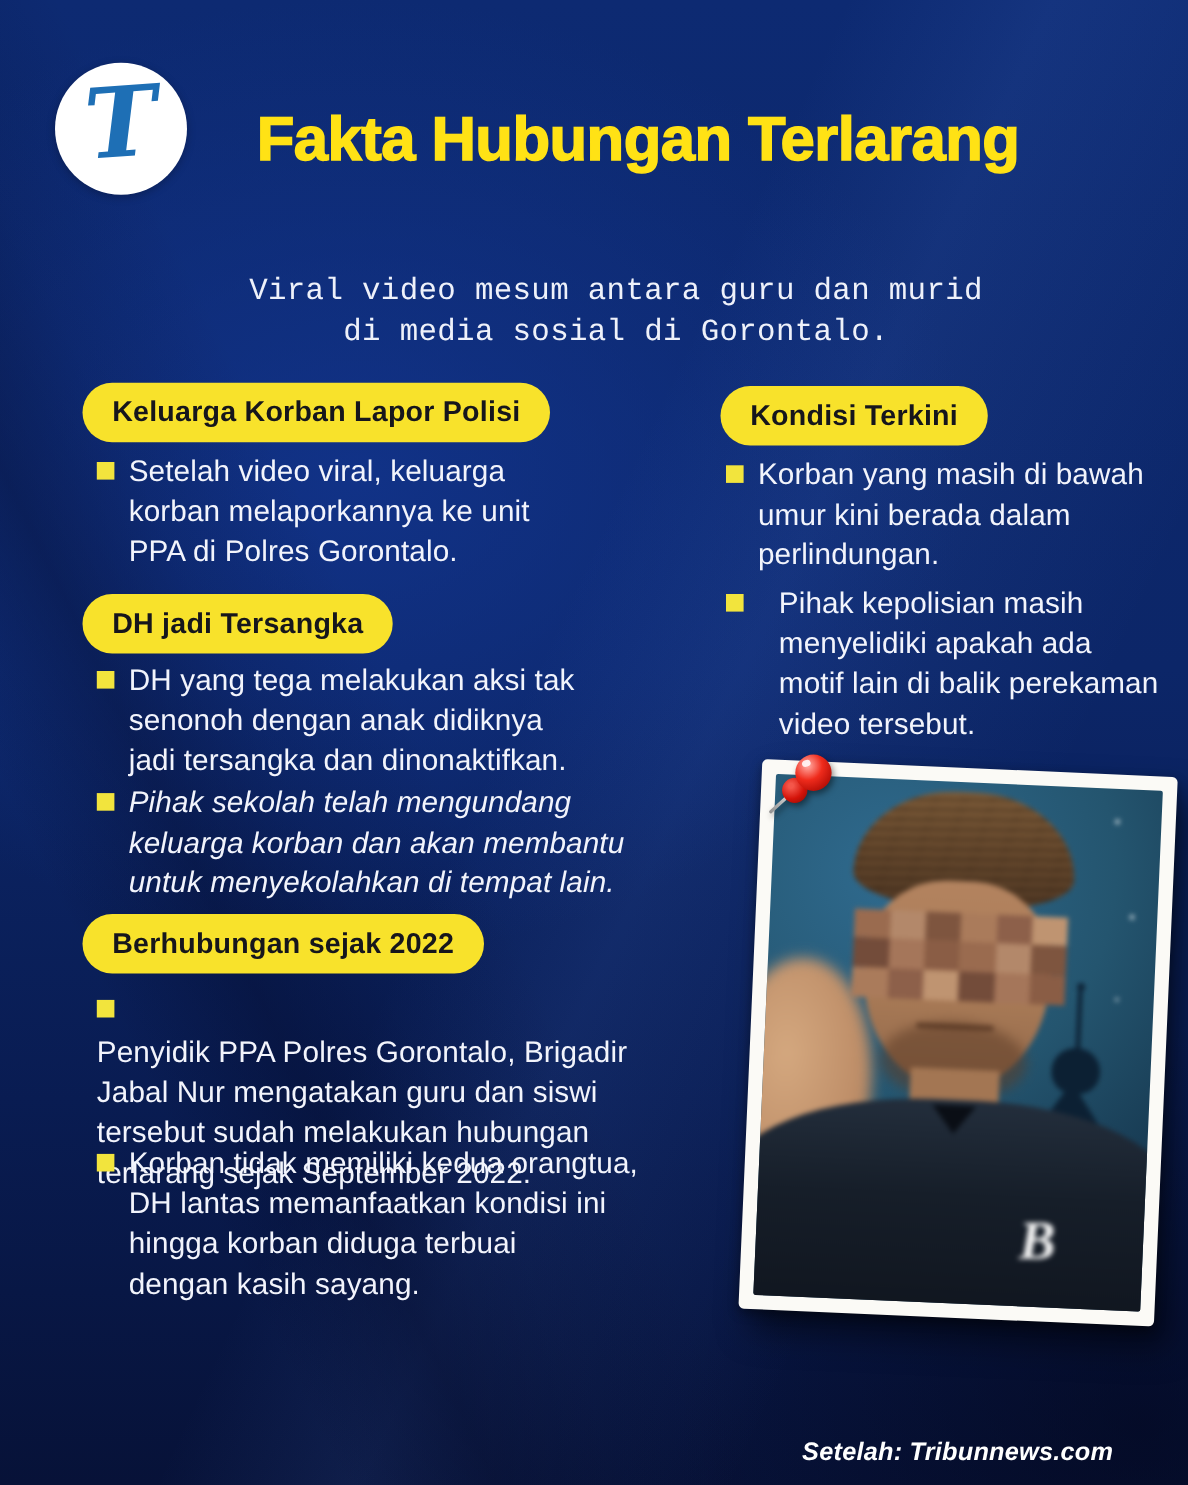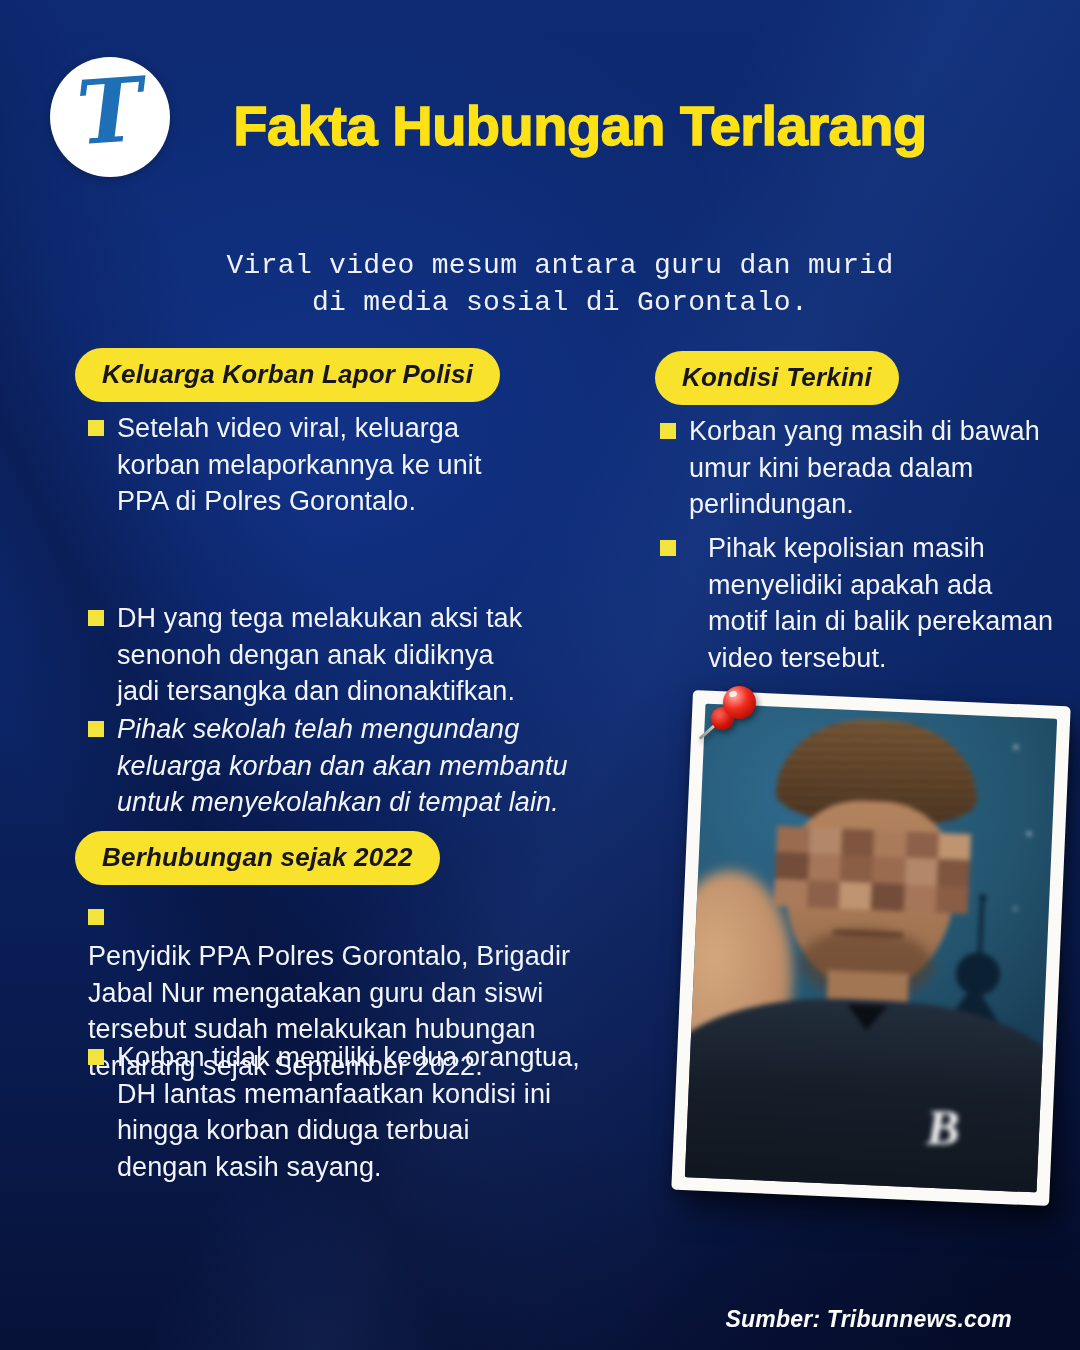--- a/index.html
+++ b/index.html
@@ -19,21 +19,21 @@
   .logo-t{font-family:"DejaVu Serif",serif;font-style:italic;font-weight:bold;font-size:88px;color:#1e6fb5;
           transform:translateY(-6px) rotate(-4deg);}
   
   .title{position:absolute;left:130px;top:94px;width:900px;text-align:center;color:#ffe215;
          font-weight:bold;font-size:56px;line-height:64px;letter-spacing:-.5px;
          -webkit-text-stroke:1.4px #ffe215;}
   .subtitle{position:absolute;left:90px;top:247px;width:940px;text-align:center;color:#eef1fa;
             font-size:28px;line-height:37px;letter-spacing:.3px;white-space:pre;font-family:Liberation Mono, monospace;}
   
   .pill{position:absolute;background:#f8e22b;color:#16161c;font-weight:bold;font-size:26px;
-        padding:11px 27px 12px;border-radius:32px;letter-spacing:.2px;white-space:nowrap;font-style:italic;}
+        padding:11px 27px 12px;border-radius:32px;letter-spacing:.2px;white-space:nowrap;}
   .pill-1{left:75px;top:348px;}
   .pill-2{left:75px;top:540px;}
   .pill-3{left:75px;top:831px;}
   .pill-r{left:655px;top:351px;text-align:right;}
   
   .bullet{position:absolute;display:flex;gap:13px;color:#f2f4fc;font-size:27px;line-height:36.5px;}
   .bullet .sq{flex:none;width:16px;height:16px;background:#f2e43d;margin-top:10px;}
   .bullet .txt{white-space:pre;letter-spacing:.1px;}
   .b1{left:88px;top:410px;}
   .b2{left:88px;top:600px;}
@@ -129,20 +129,21 @@
 
   <div class="pill pill-1">Keluarga Korban Lapor Polisi</div>
 
   <div class="bullet b1">
     <span class="sq"></span>
     <span class="txt">Setelah video viral, keluarga
 korban melaporkannya ke unit
 PPA di Polres Gorontalo.</span>
   </div>
 
+  <div class="pill pill-2">DH jadi Tersangka</div>
 
   <div class="bullet b2">
     <span class="sq"></span>
     <span class="txt">DH yang tega melakukan aksi tak
 senonoh dengan anak didiknya
 jadi tersangka dan dinonaktifkan.</span>
   </div>
 
   <div class="bullet b3">
     <span class="sq"></span>
@@ -229,15 +230,15 @@
       </div>
     </div>
   </div>
 
   <div class="pushpin">
     <span class="pin-needle"></span>
     <span class="pin-body"></span>
     <span class="pin-head"></span>
   </div>
 
-  <div class="source">Sumber: Tribunnews.com</div>
+  <div class="source">Setelah: Tribunnews.com</div>
 
 </div>
 
 </body></html>

